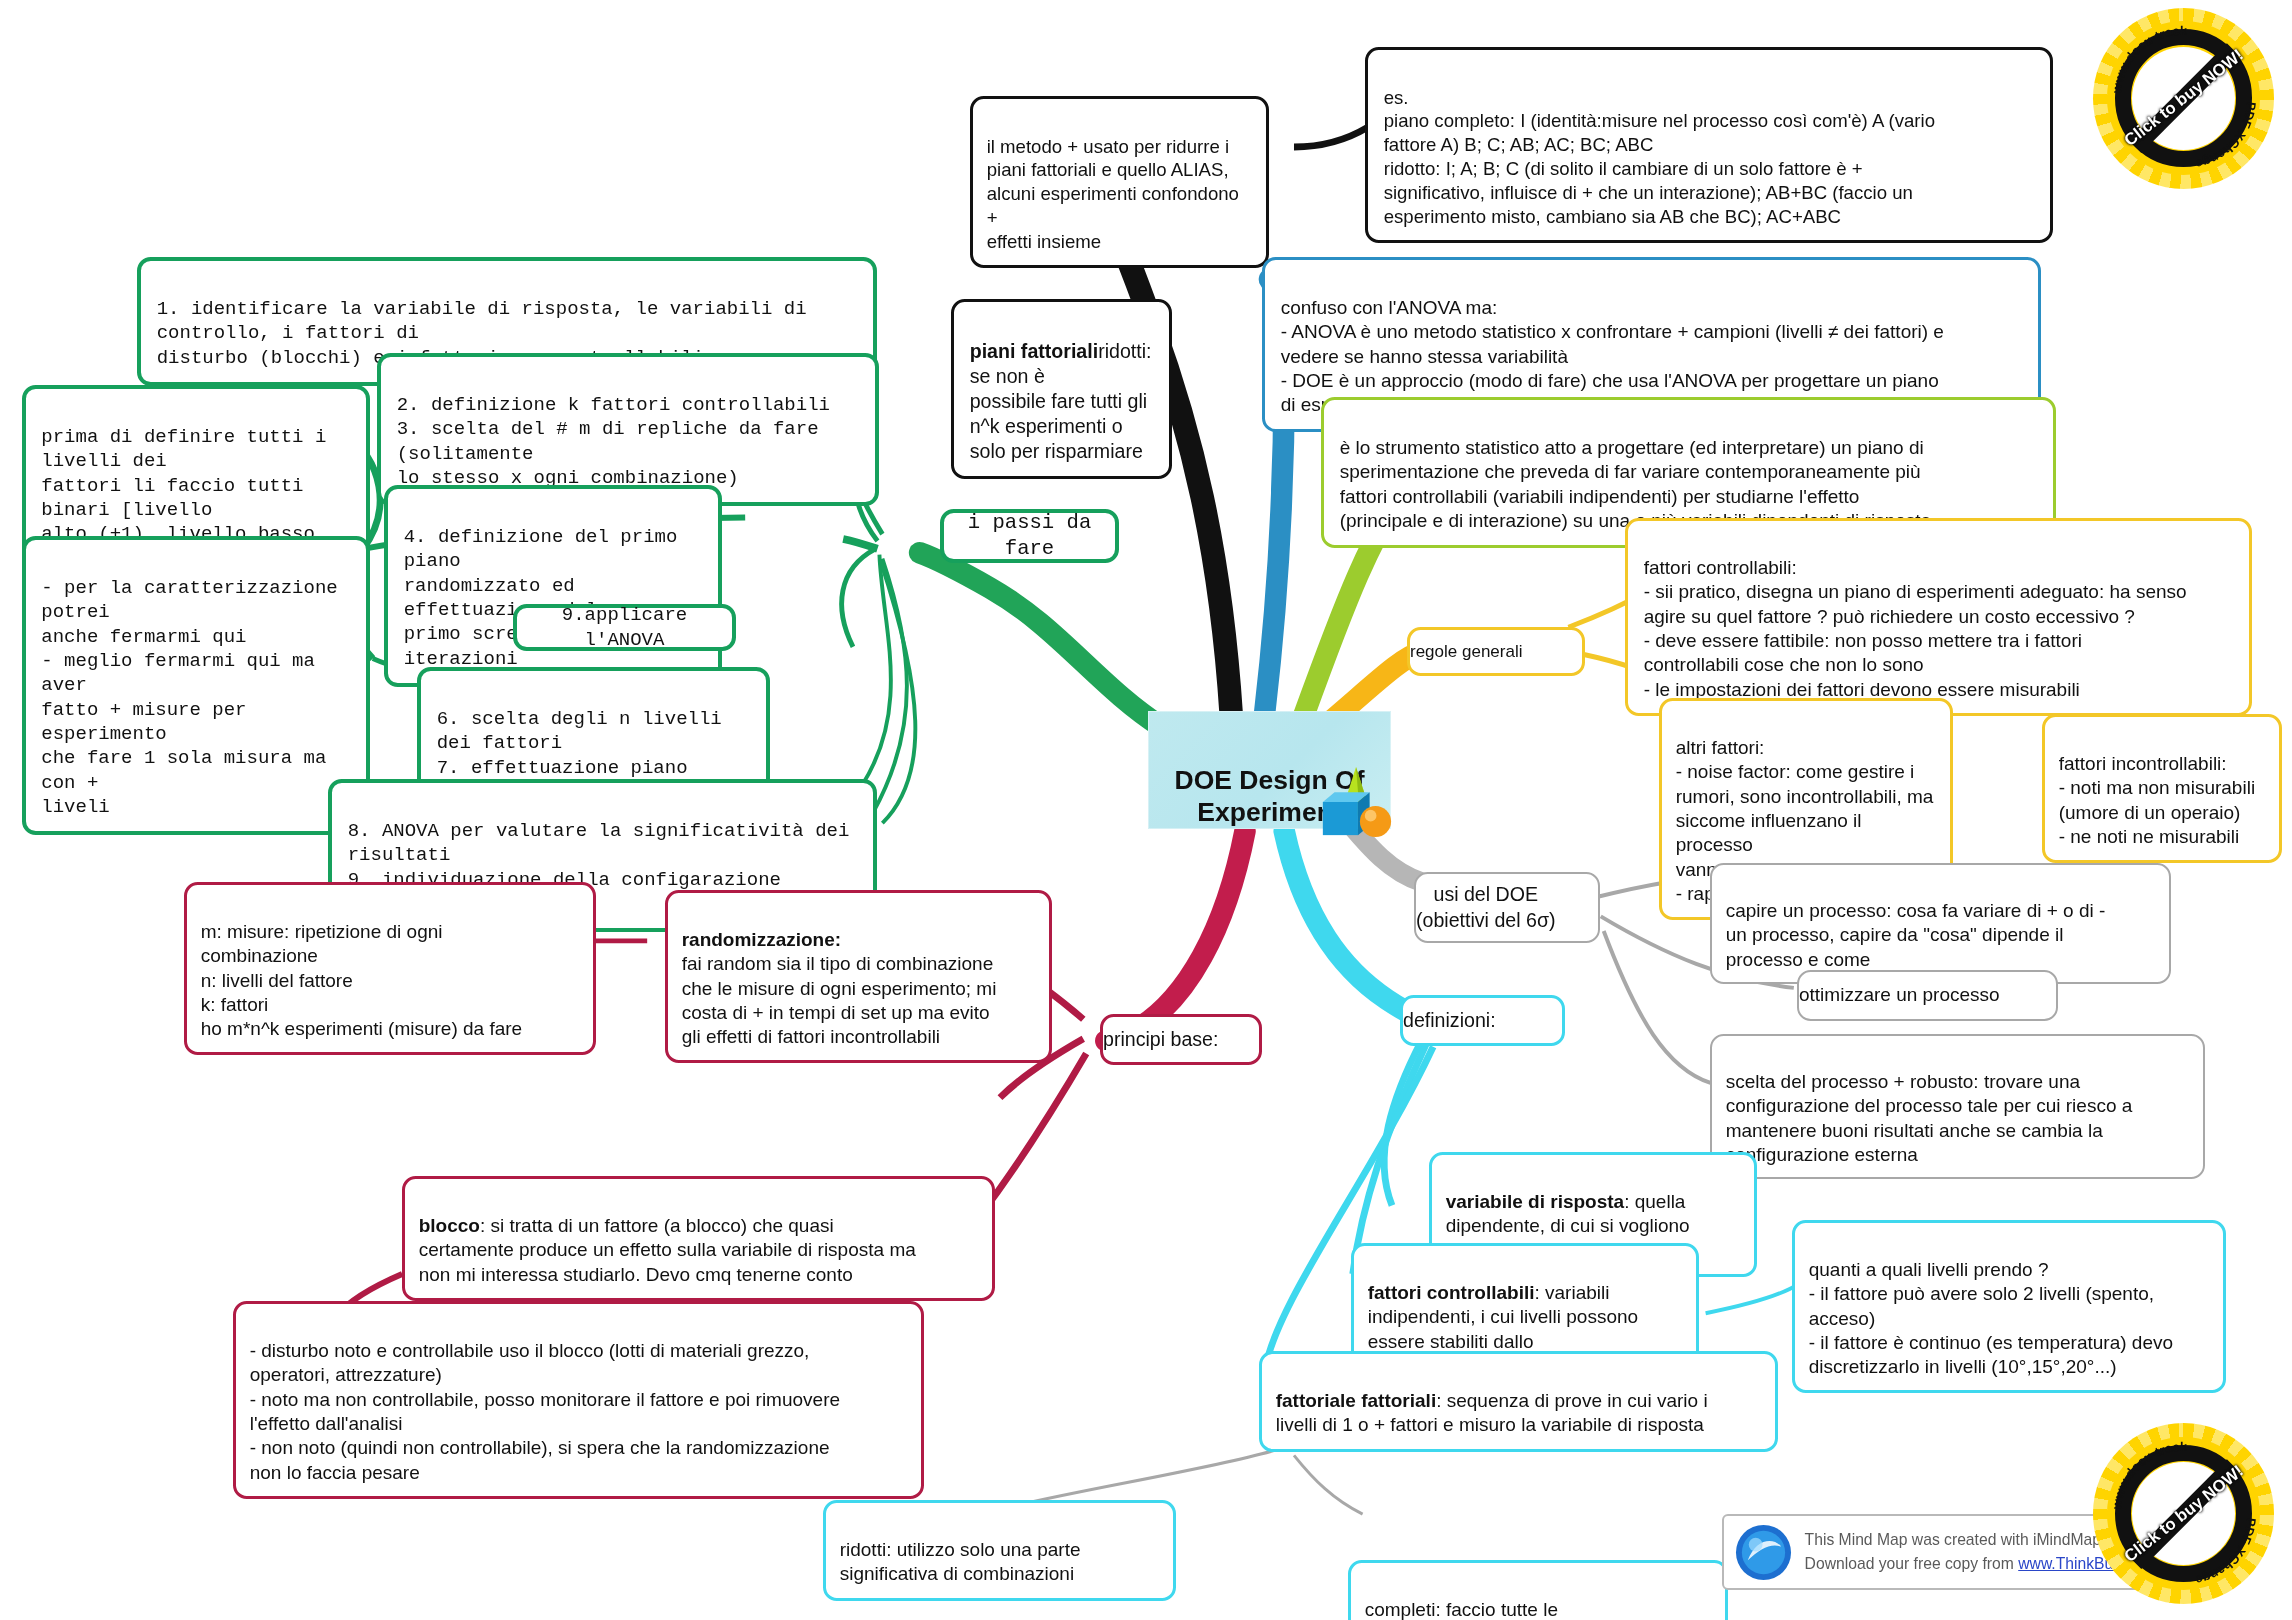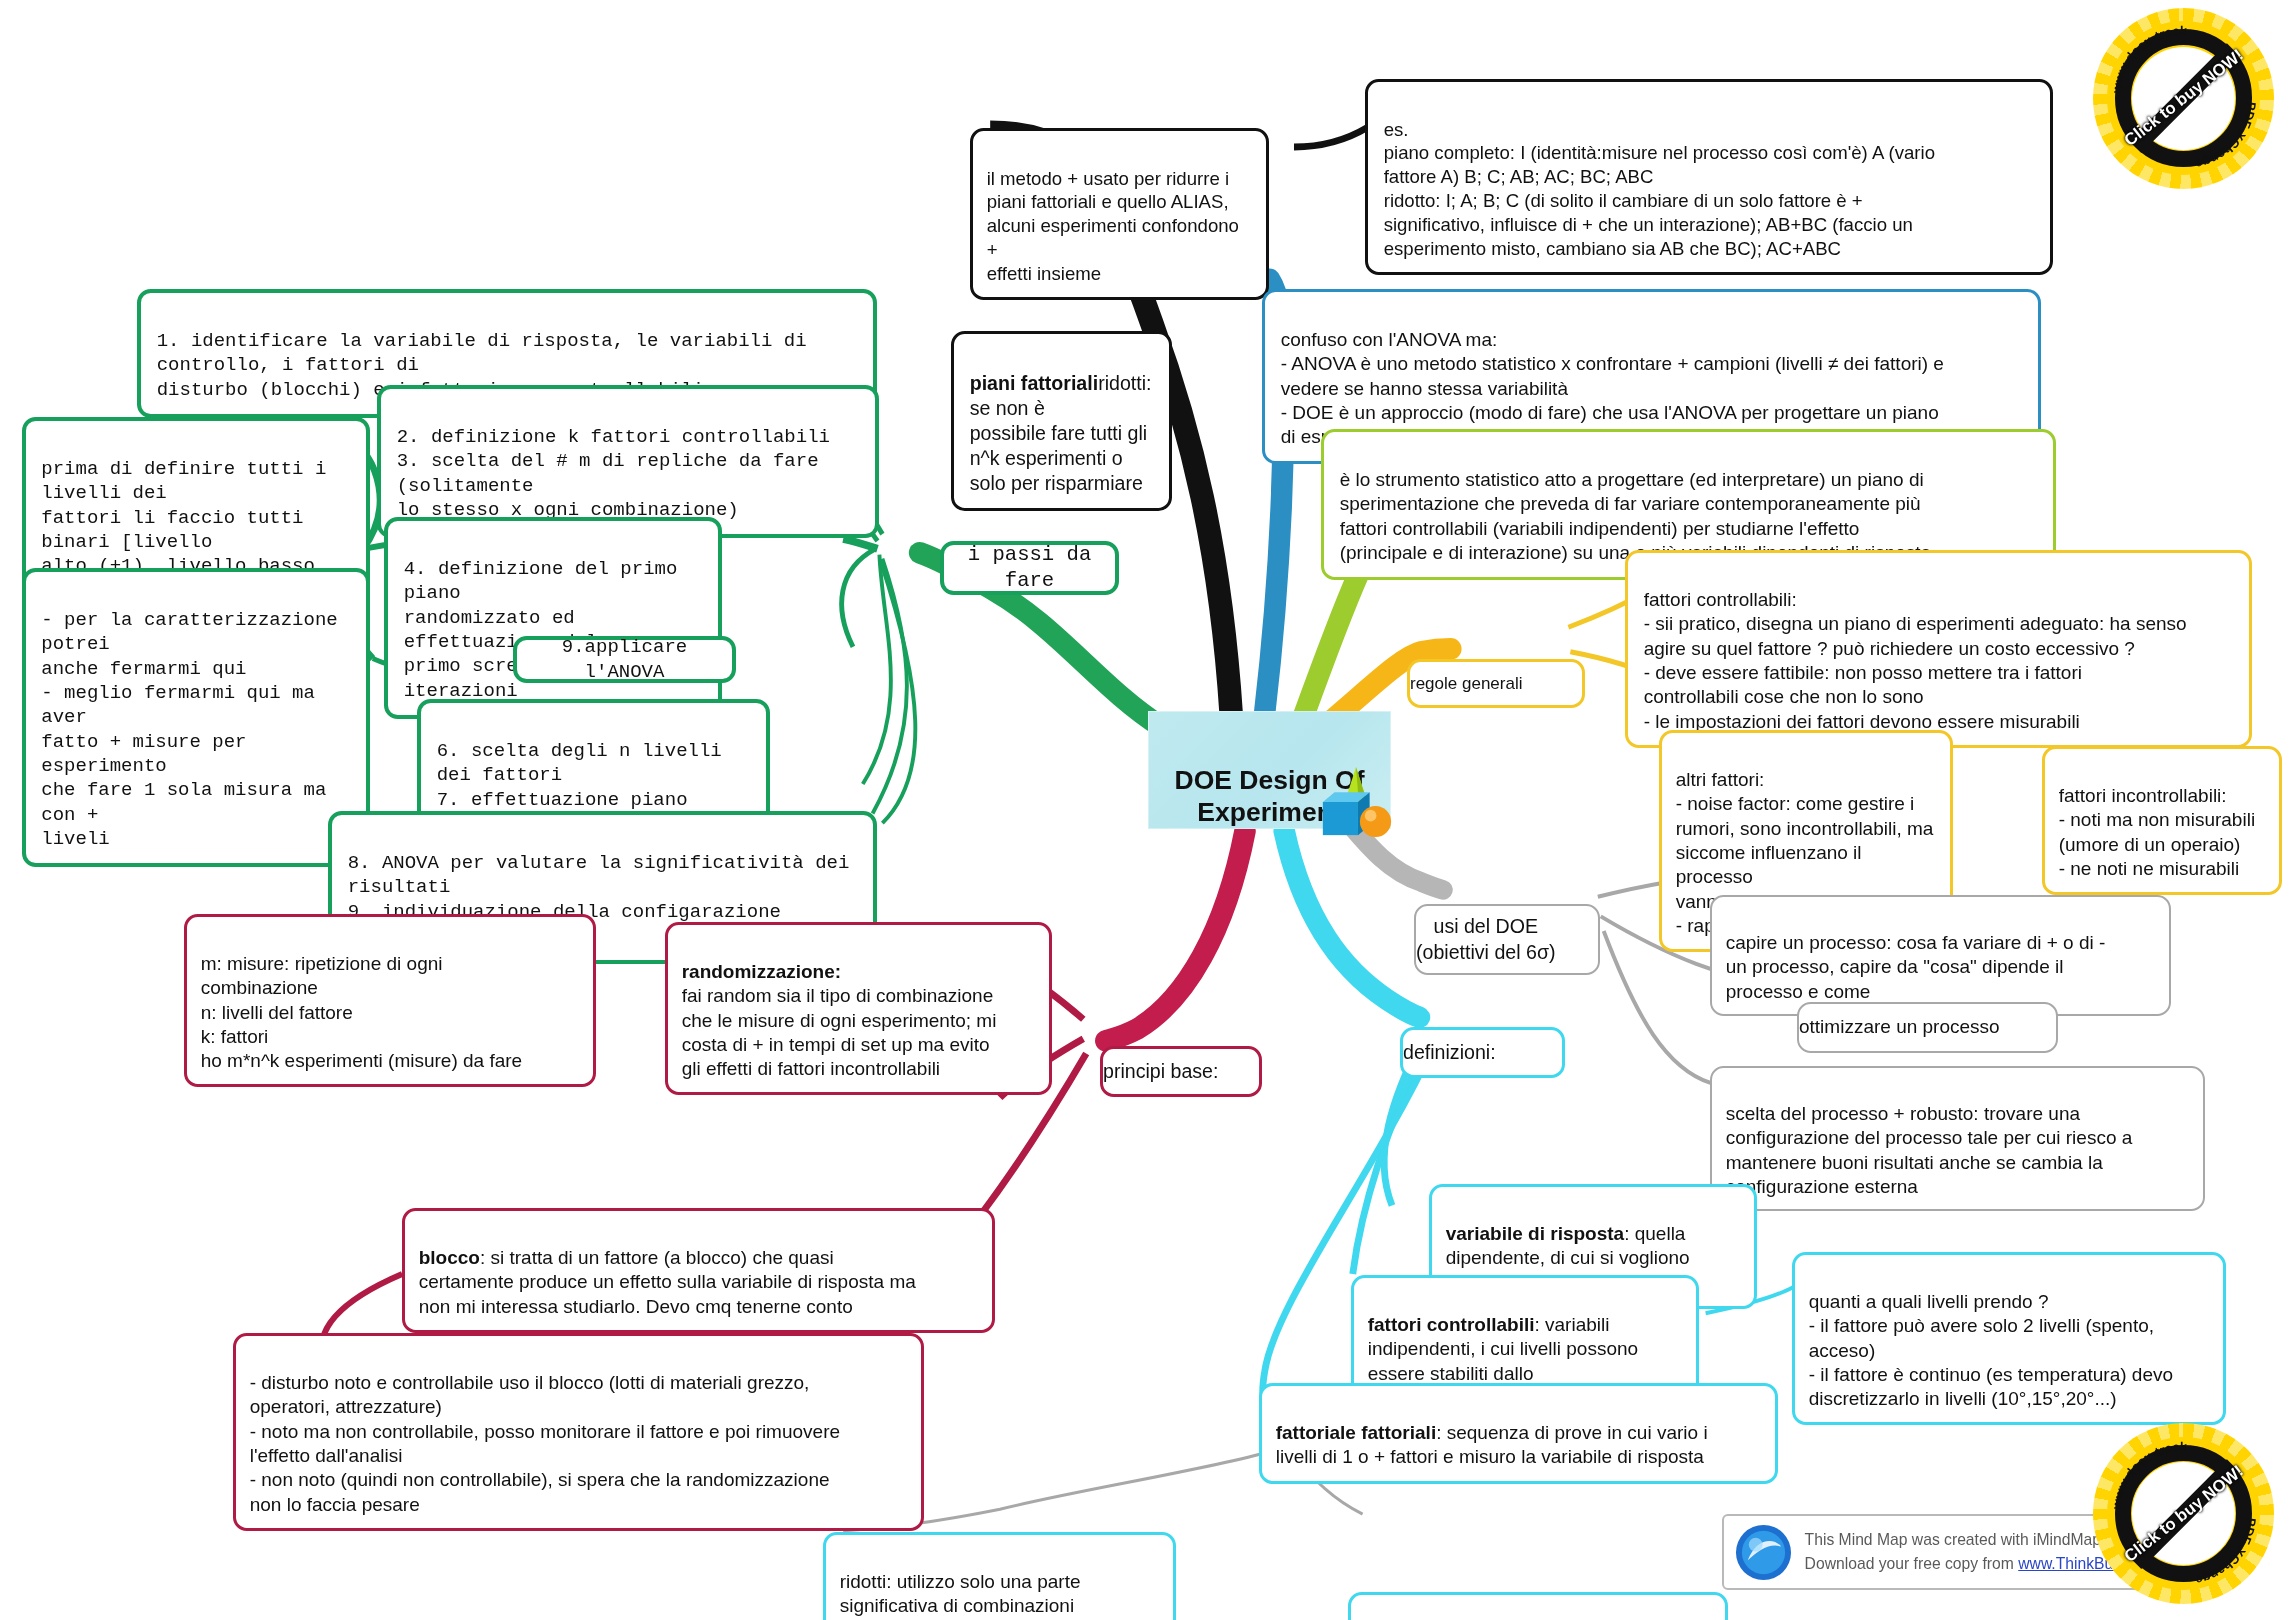--- a/index.html
+++ b/index.html
@@ -2,21 +2,21 @@
 <html><head>
 <meta charset="utf-8">
 <style>
   html,body{margin:0;padding:0;background:#ffffff;}
   body{width:2293px;height:1620px;position:relative;overflow:hidden;
        font-family:"Liberation Sans","DejaVu Sans",sans-serif;color:#111;}
   #canvas{position:absolute;left:0;top:0;width:2293px;height:1620px;}
   svg.branches{position:absolute;left:0;top:0;width:2293px;height:1620px;pointer-events:none;}
 
   .node{position:absolute;box-sizing:border-box;background:#ffffff;
-        border-radius:13.7px;line-height:1.28;white-space:pre-line;margin-top:32px;}
+        border-radius:13.7px;line-height:1.28;white-space:pre-line;}
   .node .b{font-weight:bold;}
 
   
   .blk{border:3.9px solid #111111;}
   .grn2{border:4.9px solid #16a05c;font-family:Liberation Mono, monospace;}
   .blu{border:3.9px solid #2b8fc4;}
   .lime{border:3.9px solid #9ccc2e;}
   .ylw{border:3.9px solid #f3c728;}
   .gry{border:2.9px solid #a8a8a8;}
   .cyn{border:3.9px solid #3fd8ee;}

